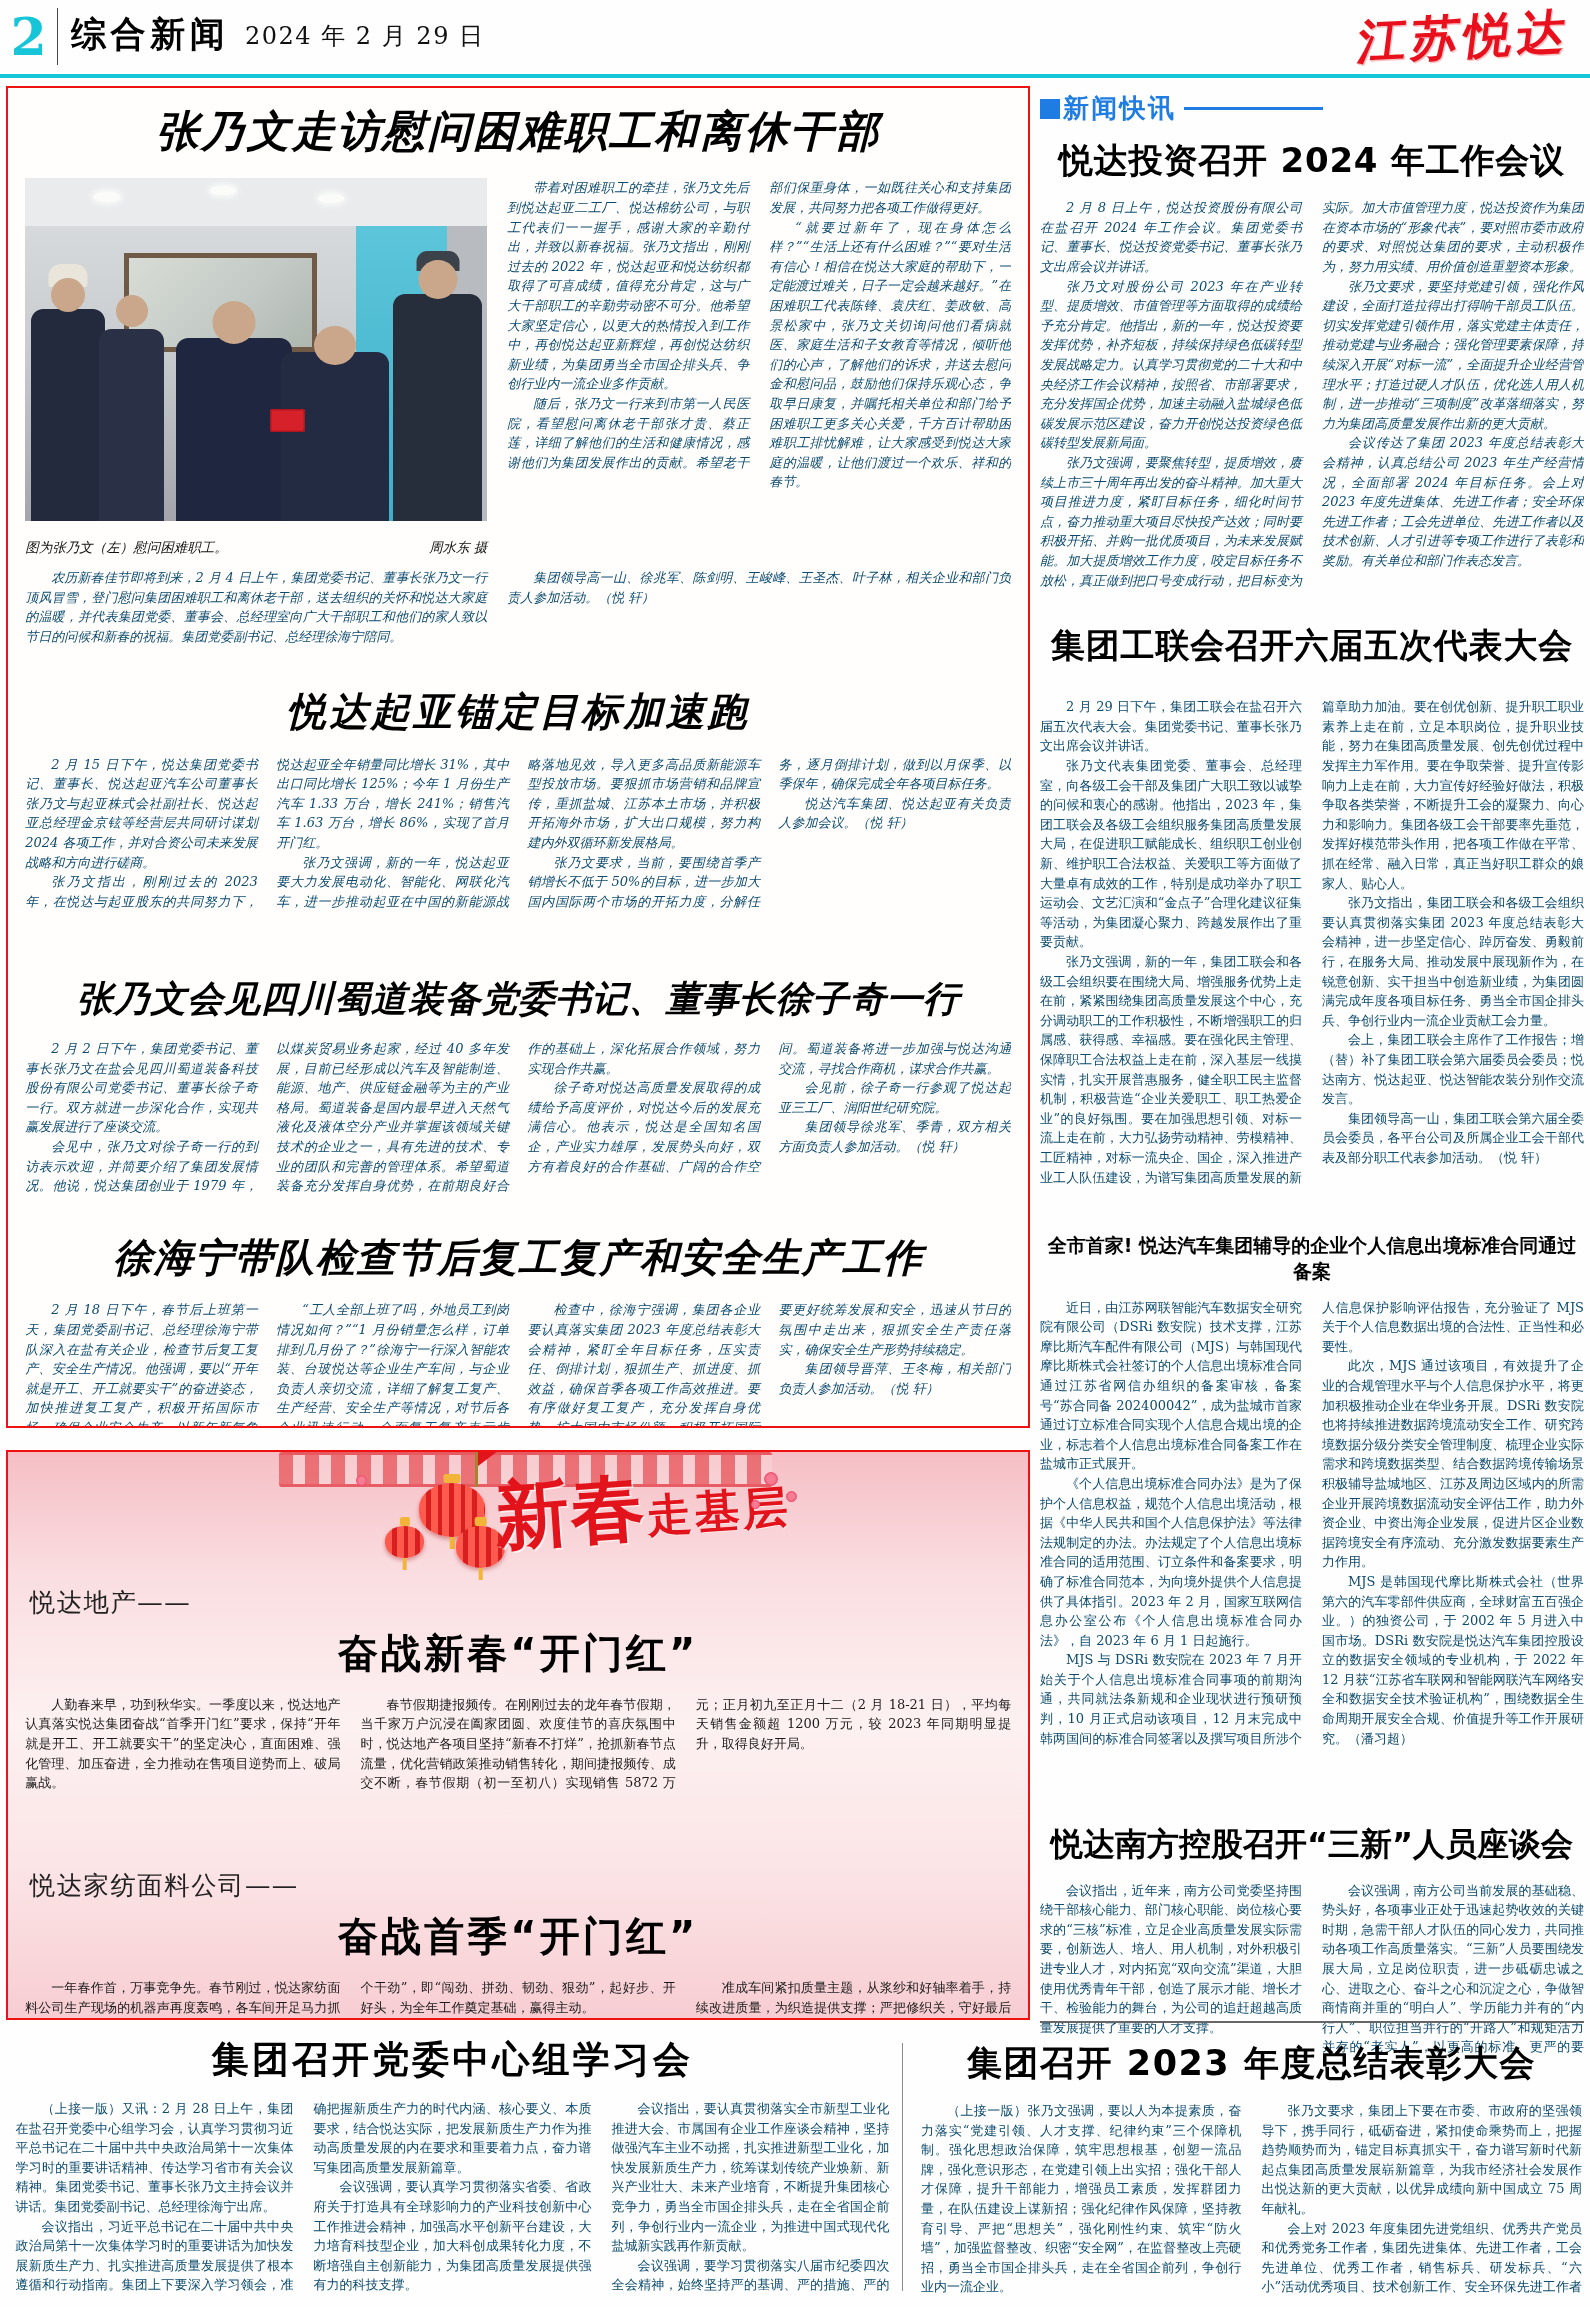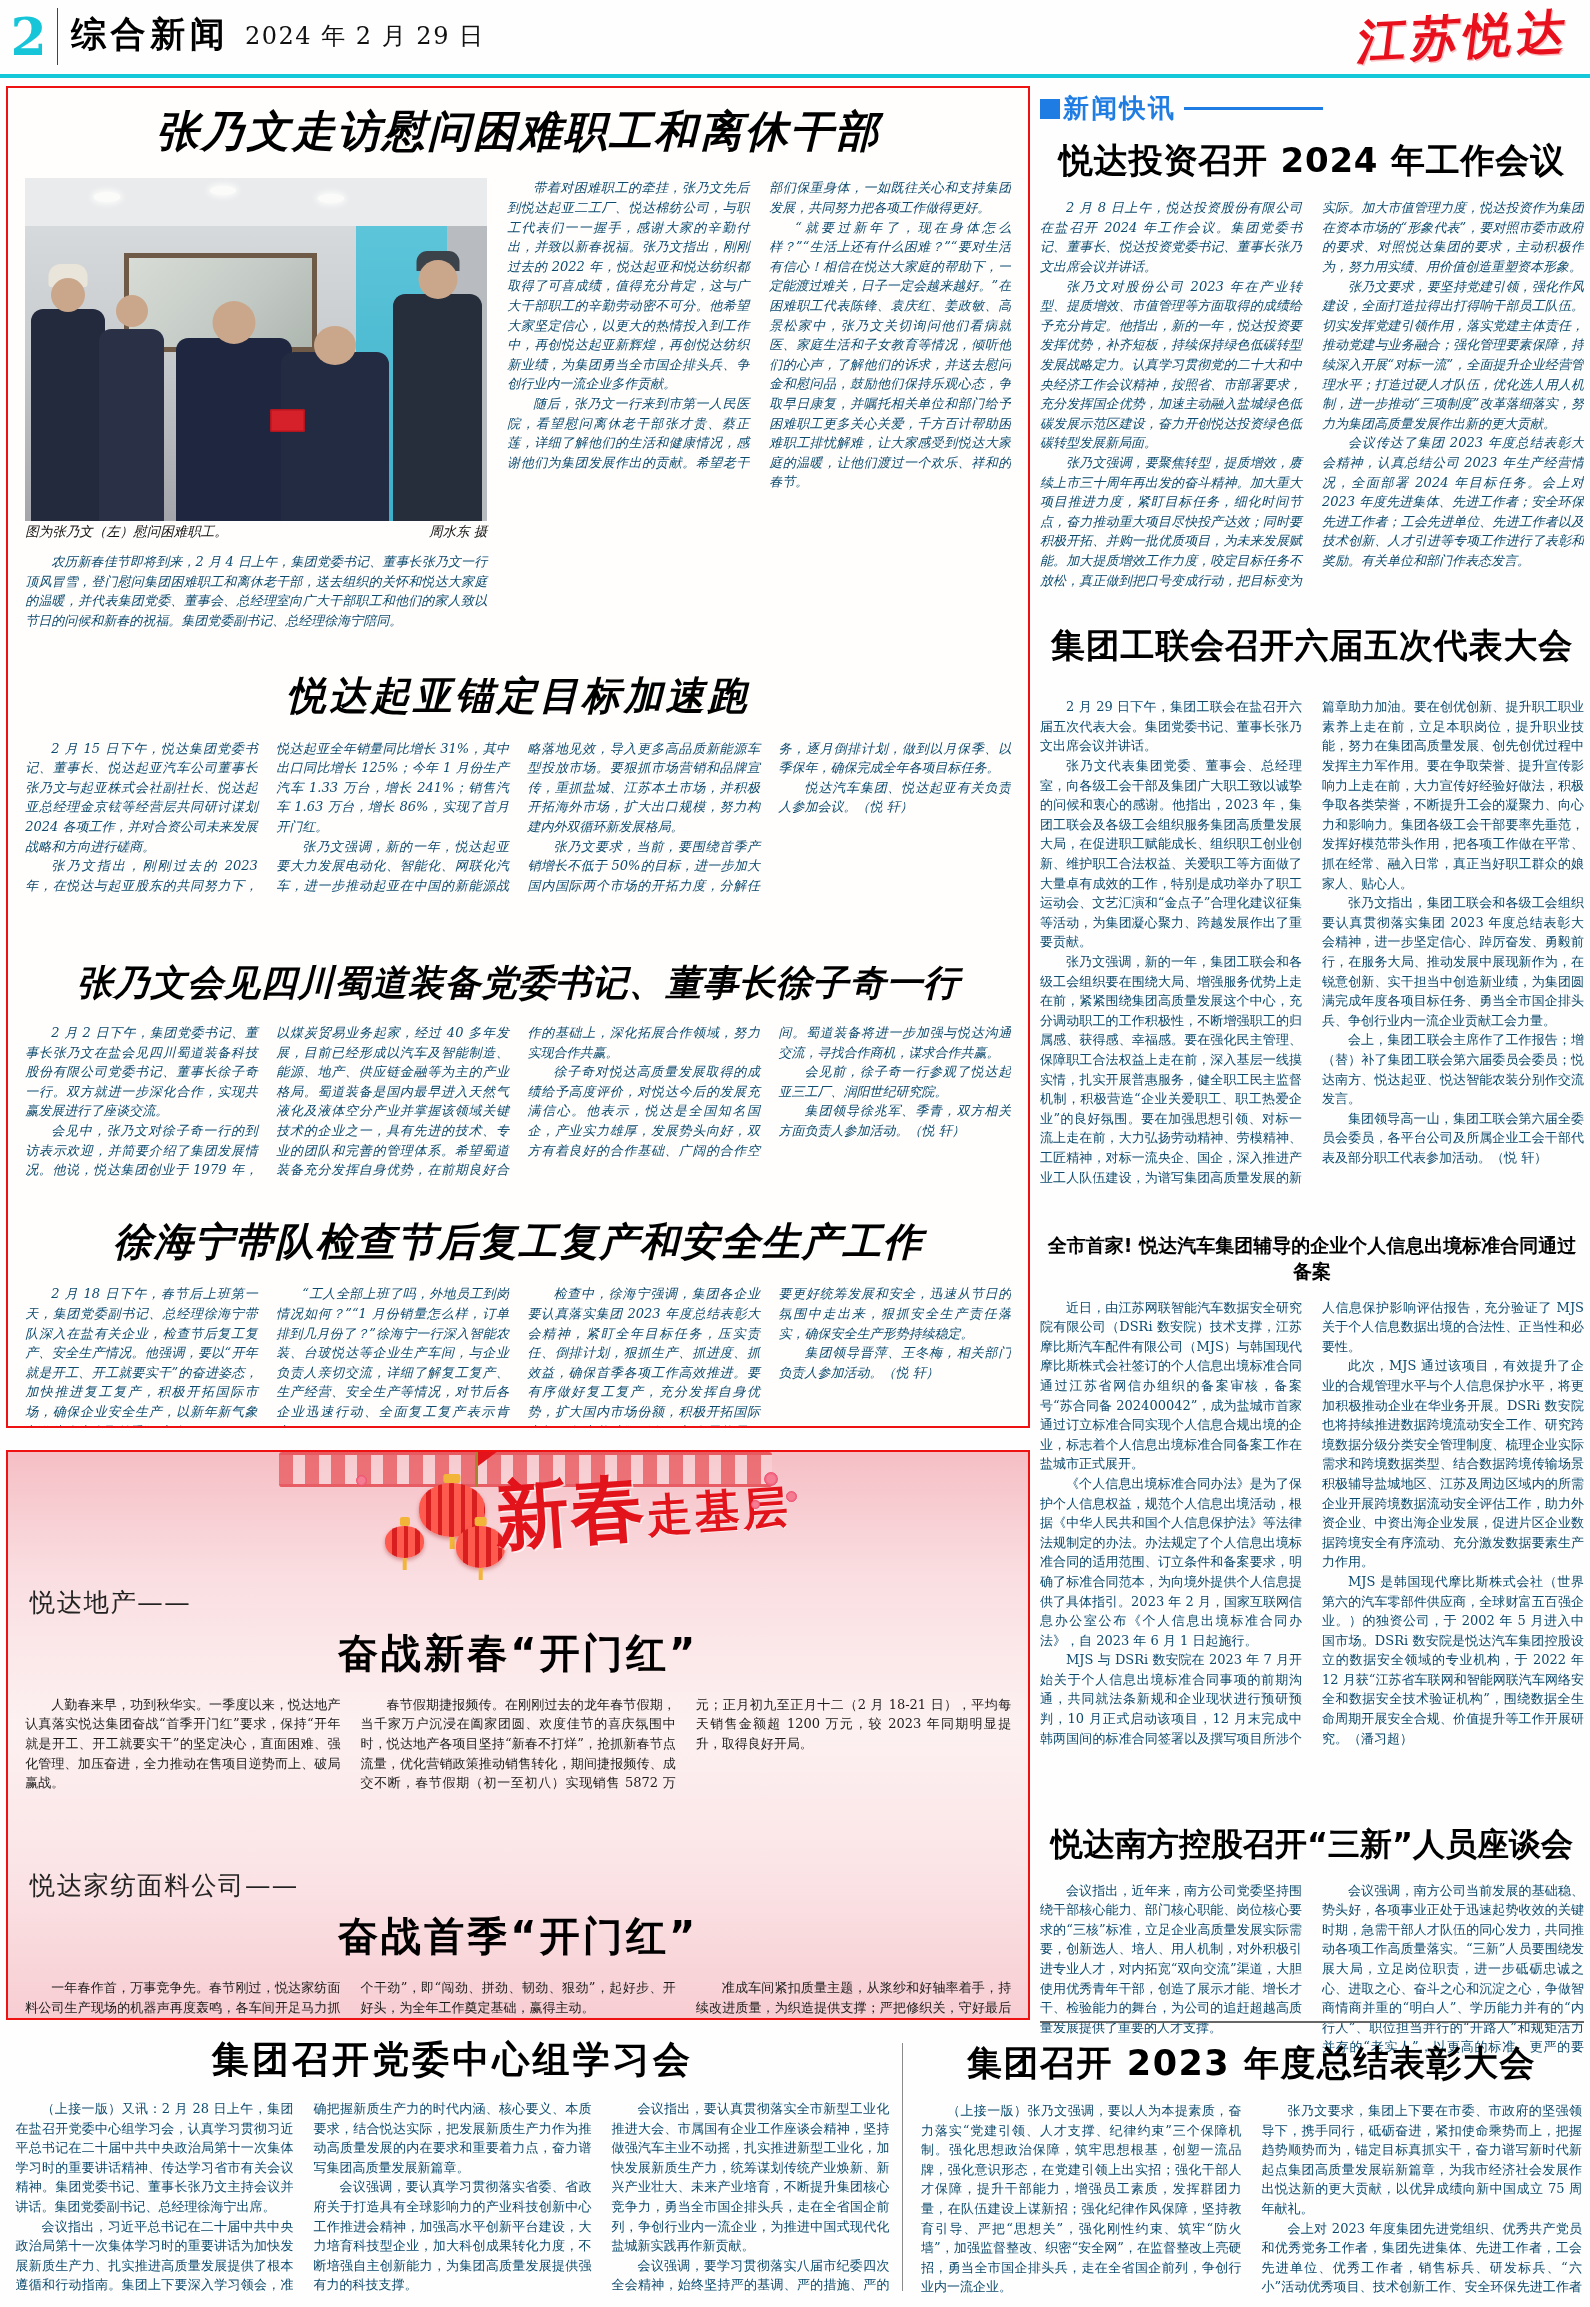--- a/index.html
+++ b/index.html
@@ -55,21 +55,21 @@
   .ph-teal { position:absolute; right:40px; top:48px; width:91px; height:295px;
     background:linear-gradient(180deg,#5cc5da,#3dafc8); }
   .ph-pillar { position:absolute; right:0; top:48px; width:40px; height:295px; background:#b8bcc0; }
   .ph-painting { position:absolute; left:99px; top:75px; width:193px; height:99px;
     background:linear-gradient(135deg,#d8dcd6,#c2c9c4 60%,#aeb6b0); border:5.4px solid #6e5a46; }
   .fig { position:absolute; border-radius:12.3px 12.3px 0 0; background:#232a3d; }
   .fig .head { position:absolute; left:50%; transform:translateX(-50%); top:-34px; width:40px; height:40px; border-radius:50%; background:#caa78b; }
   .fig .cap { position:absolute; left:50%; transform:translateX(-50%); top:-43px; width:43px; height:20px; border-radius:10.8px 10.8px 0 0; background:#3c424a; }
   .fig .knit { position:absolute; left:50%; transform:translateX(-50%); top:-45px; width:39px; height:23px; border-radius:12.3px 12.3px 3.1px 3.1px; background:#e9e5da; }
   .envelope { position:absolute; left:245px; top:231px; width:35px; height:23px; background:#d6212b; border-radius:2.3px; box-shadow:0 0 0 1.5px #b3151e inset; }
-  figcaption { display:flex; justify-content:space-between; margin-top:2px; width:462px;
+  figcaption { display:flex; justify-content:space-between; margin-top:18px; width:462px;
     font-size:13.5px; color:#111; }
   .artA-right { height:354px; }
   .artA-bottom { display:grid; grid-template-columns:462px 1fr; column-gap:20px; margin-top:10.8px; height:94px; overflow:hidden; }
   .title-B { font-size:39px; letter-spacing:3.1px; margin:23px 0 15.4px 0; }
   .title-C { font-size:36px; letter-spacing:0.8px; margin:26px 0 15.4px 0; }
   .title-D { font-size:39px; letter-spacing:1.5px; margin:26px 0 15.4px 0; }
 
   
   .newsflash { position:absolute; left:1040px; top:91px; width:544px; }
   .nf-head { display:flex; align-items:center; gap:3px; margin-bottom:10.8px; }
@@ -170,20 +170,21 @@
           </figcaption>
         </figure>
         <div class="body col2 artA-right">
             <p class="para">带着对困难职工的牵挂，张乃文先后到悦达起亚二工厂、悦达棉纺公司，与职工代表们一一握手，感谢大家的辛勤付出，并致以新春祝福。张乃文指出，刚刚过去的 2022 年，悦达起亚和悦达纺织都取得了可喜成绩，值得充分肯定，这与广大干部职工的辛勤劳动密不可分。他希望大家坚定信心，以更大的热情投入到工作中，再创悦达起亚新辉煌，再创悦达纺织新业绩，为集团勇当全市国企排头兵、争创行业内一流企业多作贡献。</p>
             <p class="para">随后，张乃文一行来到市第一人民医院，看望慰问离休老干部张才贵、蔡正莲，详细了解他们的生活和健康情况，感谢他们为集团发展作出的贡献。希望老干部们保重身体，一如既往关心和支持集团发展，共同努力把各项工作做得更好。</p>
             <p class="para">“就要过新年了，现在身体怎么样？”“生活上还有什么困难？”“要对生活有信心！相信在悦达大家庭的帮助下，一定能渡过难关，日子一定会越来越好。”在困难职工代表陈锋、袁庆红、姜政敏、高景松家中，张乃文关切询问他们看病就医、家庭生活和子女教育等情况，倾听他们的心声，了解他们的诉求，并送去慰问金和慰问品，鼓励他们保持乐观心态，争取早日康复，并嘱托相关单位和部门给予困难职工更多关心关爱，千方百计帮助困难职工排忧解难，让大家感受到悦达大家庭的温暖，让他们渡过一个欢乐、祥和的春节。</p>
           </div>
       </div>
       <div class="artA-bottom">
         <p class="para">农历新春佳节即将到来，2 月 4 日上午，集团党委书记、董事长张乃文一行顶风冒雪，登门慰问集团困难职工和离休老干部，送去组织的关怀和悦达大家庭的温暖，并代表集团党委、董事会、总经理室向广大干部职工和他们的家人致以节日的问候和新春的祝福。集团党委副书记、总经理徐海宁陪同。</p>
+        <p class="para">集团领导高一山、徐兆军、陈剑明、王峻峰、王圣杰、叶子林，相关企业和部门负责人参加活动。（悦 轩）</p>
       </div>
     </article>
 
     <article>
       <h2 class="title-B">悦达起亚锚定目标加速跑</h2>
       <div class="body col4" style="height:194px;">
           <p class="para">2 月 15 日下午，悦达集团党委书记、董事长、悦达起亚汽车公司董事长张乃文与起亚株式会社副社长、悦达起亚总经理金京铉等经营层共同研讨谋划 2024 各项工作，并对合资公司未来发展战略和方向进行磋商。</p>
           <p class="para">张乃文指出，刚刚过去的 2023 年，在悦达与起亚股东的共同努力下，悦达起亚全年销量同比增长 31%，其中出口同比增长 125%；今年 1 月份生产汽车 1.33 万台，增长 241%；销售汽车 1.63 万台，增长 86%，实现了首月开门红。</p>
           <p class="para">张乃文强调，新的一年，悦达起亚要大力发展电动化、智能化、网联化汽车，进一步推动起亚在中国的新能源战略落地见效，导入更多高品质新能源车型投放市场。要狠抓市场营销和品牌宣传，重抓盐城、江苏本土市场，并积极开拓海外市场，扩大出口规模，努力构建内外双循环新发展格局。</p>
           <p class="para">张乃文要求，当前，要围绕首季产销增长不低于 50%的目标，进一步加大国内国际两个市场的开拓力度，分解任务，逐月倒排计划，做到以月保季、以季保年，确保完成全年各项目标任务。</p>

